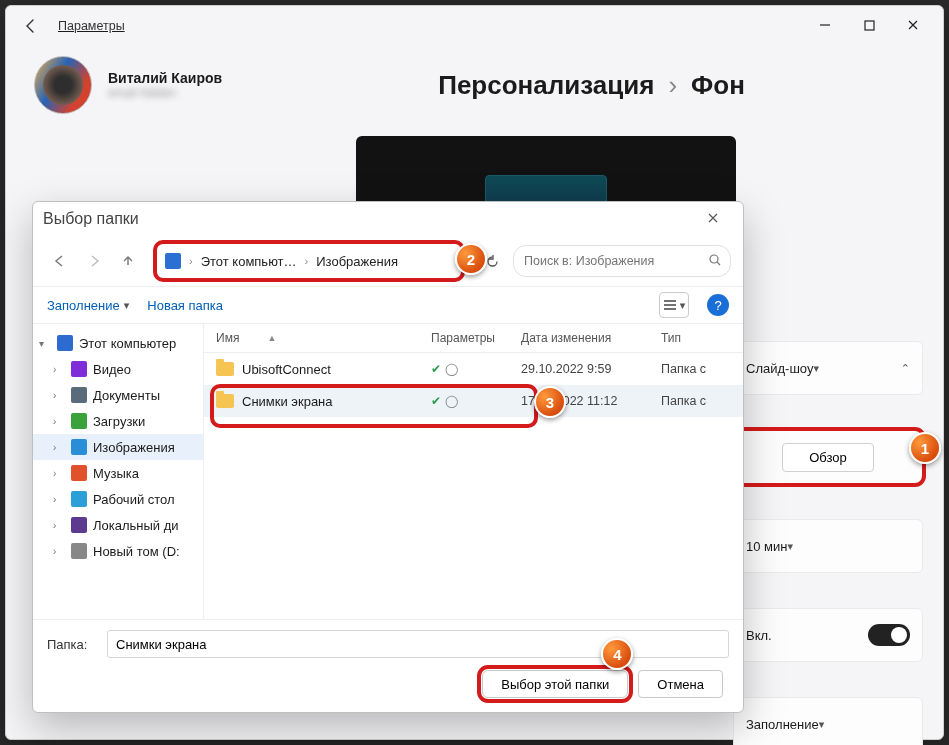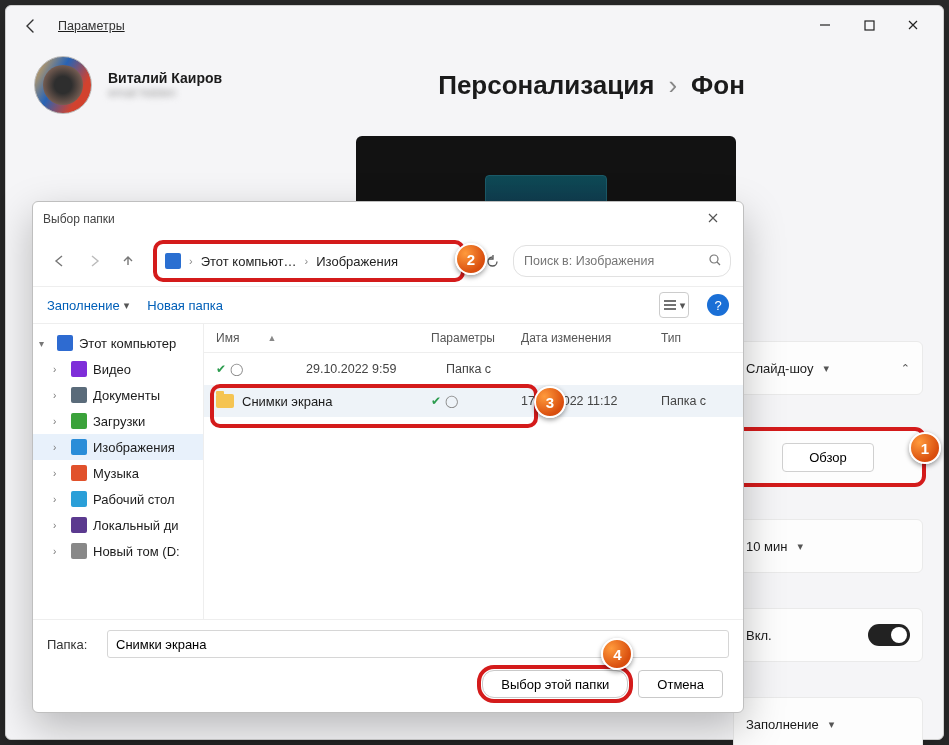--- a/index.html
+++ b/index.html
@@ -44,34 +44,34 @@
   
   .search-row{padding:10px 28px 0 28px;}
   .search{background:#fff;border:1px solid #dcdcdc;border-bottom:2px solid #999;border-radius:4px;height:32px;display:flex;align-items:center;padding:0 8px;width:245px;}
   .search input{flex:1;border:none;background:none;outline:none;font-size:13px;}
   
   .preview{position:absolute;left:350px;top:130px;width:380px;height:140px;background:#121212;border-radius:6px;display:flex;align-items:center;justify-content:center;}
   .preview::after{content:"";width:120px;height:60px;background:linear-gradient(180deg,#0e4a55,#122c48);border-radius:4px;border:1px solid #1b5a68;}
   
   .settings{position:absolute;right:20px;top:335px;width:190px;display:flex;flex-direction:column;gap:35px;}
   .card{background:#fdfdfd;border:1px solid #eaeaea;border-radius:6px;padding:10px 12px;display:flex;align-items:center;justify-content:space-between;min-height:32px;}
-  .dropdown{display:flex;align-items:center;gap:10px;text-align:center;}
+  .dropdown{display:flex;align-items:center;gap:0;text-align:center;}
   .chev{font-size:11px;color:#555;}
   .btn-obzor{background:#fff;border:1px solid #d0d0d0;border-radius:4px;padding:6px 26px;font-size:13px;}
   .toggle{width:42px;height:22px;border-radius:12px;background:#222;position:relative;}
   .toggle::after{content:"";position:absolute;right:3px;top:3px;width:16px;height:16px;border-radius:50%;background:#fff;}
   .hl-red{outline:4px solid var(--hl-red);outline-offset:-1px;border-radius:8px;}
   
   .dialog{
     position:absolute;left:26px;top:195px;width:710px;height:510px;
     background:#fff;border:1px solid #bfbfbf;border-radius:6px;
     box-shadow:0 15px 40px rgba(0,0,0,.25);
     display:flex;flex-direction:column;
   }
-  .dlg-titlebar{height:34px;display:flex;align-items:center;padding:0 10px;font-size:12px;color:#444;}
+  .dlg-titlebar{height:34px;display:flex;align-items:center;padding:0 10px;font-size:16px;color:#444;}
   .dlg-close{margin-left:auto;width:40px;height:30px;display:flex;align-items:center;justify-content:center;color:#666;}
   .dlg-nav{height:50px;display:flex;align-items:center;gap:4px;padding:0 12px;}
   .nav-btn{width:30px;height:30px;display:flex;align-items:center;justify-content:center;color:#777;border-radius:4px;}
   .crumbs{flex:1;margin:0 6px;height:34px;border:1px solid #e1e1e1;border-radius:4px;display:flex;align-items:center;gap:8px;padding:0 10px;background:#fff;}
   .crumbs.hl{border:4px solid var(--hl-red);border-radius:10px;padding:0 8px;}
   .crumb-icon{width:16px;height:16px;background:#2a6fd1;border-radius:2px;}
   .crumb{font-size:13px;color:#222;}
   .csep{color:#888;font-size:11px;}
   .refresh{width:34px;height:34px;display:flex;align-items:center;justify-content:center;color:#555;}
   .dlg-search{width:200px;height:30px;border:1px solid #e1e1e1;border-radius:13px;display:flex;align-items:center;padding:0 8px;}
@@ -117,21 +117,21 @@
   .row .st{width:90px;}
   .row-hl{position:absolute;border:4px solid var(--hl-red);border-radius:10px;pointer-events:none;}
   #hl3{left:6px;top:60px;width:320px;height:36px;}
   
   .dlg-footer{border-top:1px solid #eee;padding:10px 14px 14px 14px;display:flex;flex-direction:column;gap:12px;}
   .folder-row{display:flex;align-items:center;gap:12px;}
   .folder-row label{font-size:13px;color:#333;min-width:48px;text-align:left;}
   .folder-row input{flex:1;border:1px solid #d6d6d6;border-radius:3px;height:26px;padding:0 8px;font-size:13px;}
   .btn-row{display:flex;justify-content:flex-end;gap:10px;padding-right:6px;align-items:center;}
   .btn{border:1px solid #c9c9c9;background:#fff;border-radius:4px;height:28px;padding:0 18px;font-size:13px;display:flex;align-items:center;}
-  .btn.hl{outline:4px solid var(--hl-red);outline-offset:1px;border-radius:12px;}
+  .btn.hl{outline:4px solid var(--hl-red);outline-offset:1px;border-radius:6px;}
   
   .callout{position:absolute;width:28px;height:28px;border-radius:50%;
     background:radial-gradient(circle at 30% 30%,#ff9a3c,#d94e0e 70%);
     border:2px solid #fff;color:#fff;font-weight:700;font-size:15px;
     display:flex;align-items:center;justify-content:center;
     box-shadow:0 2px 5px rgba(0,0,0,.4);z-index:50;}
 </style>
 </head>
 <body>
 
@@ -346,20 +346,24 @@
           <span class="col-name">
               <span>Имя</span>
               <span style="font-size:9px;color:#888;">▲</span>
             </span>
           <span class="col-state">Параметры</span>
           <span class="col-date">Дата изменения</span>
           <span class="col-type">Тип</span>
         </div>
 
         <div class="row">
+          <span class="nm">
+              <span class="folder-ico"></span>
+              <span>UbisoftConnect</span>
+            </span>
           <span class="st">
               <span class="state-ico">✔ <span style="color:#888">◯</span></span>
             </span>
           <span class="dt">29.10.2022 9:59</span>
           <span class="tp">Папка с</span>
         </div>
 
         <div class="row sel">
           <span class="nm">
               <span class="folder-ico"></span>

